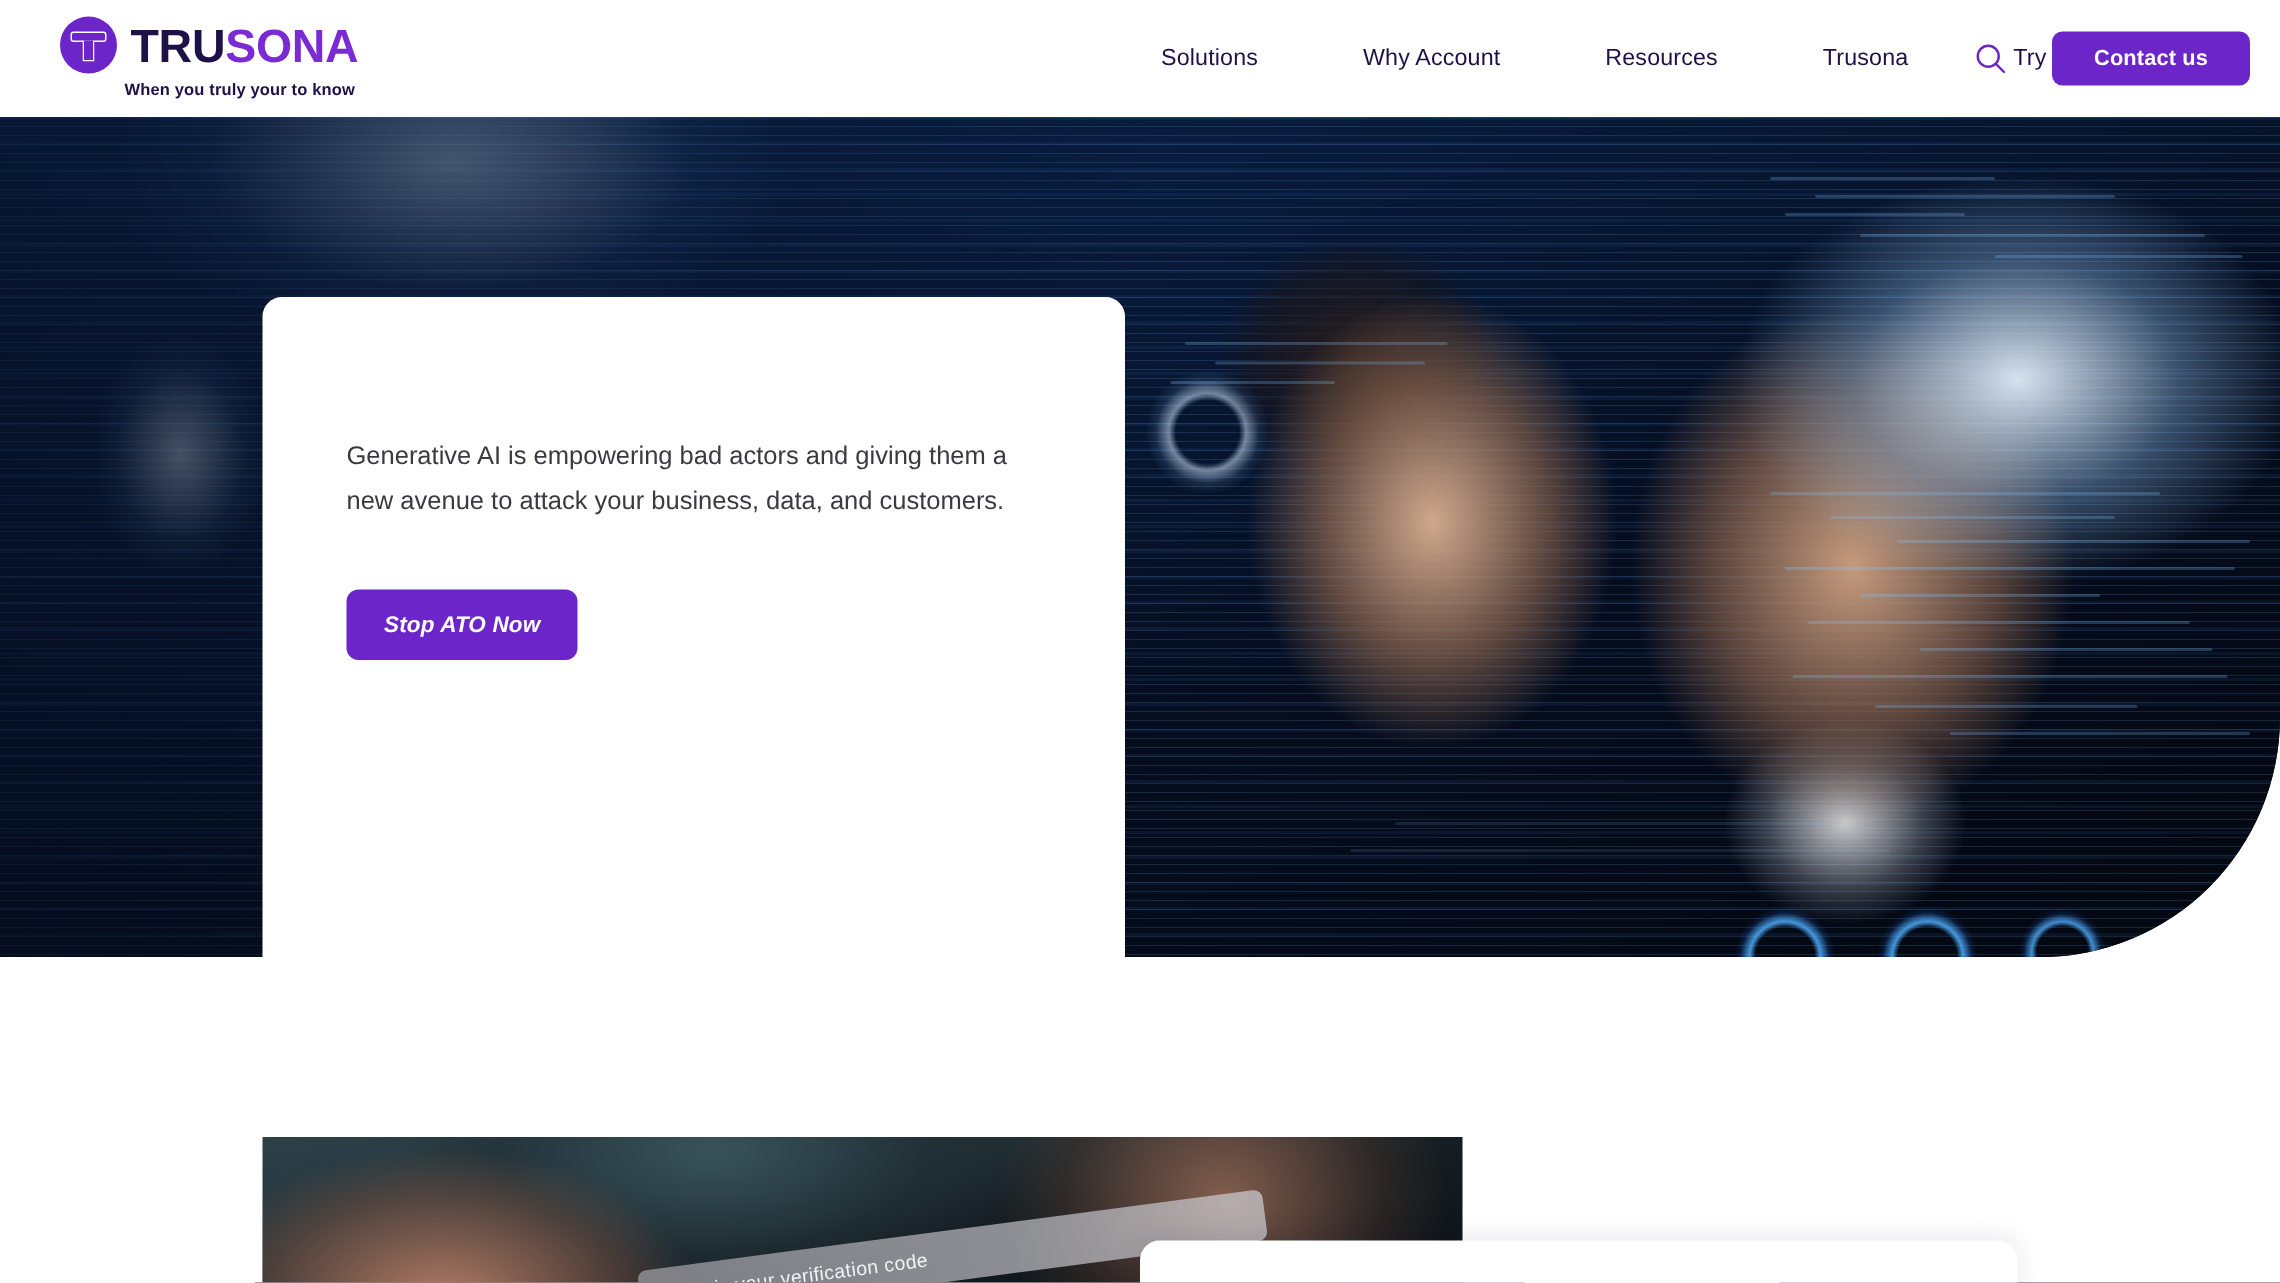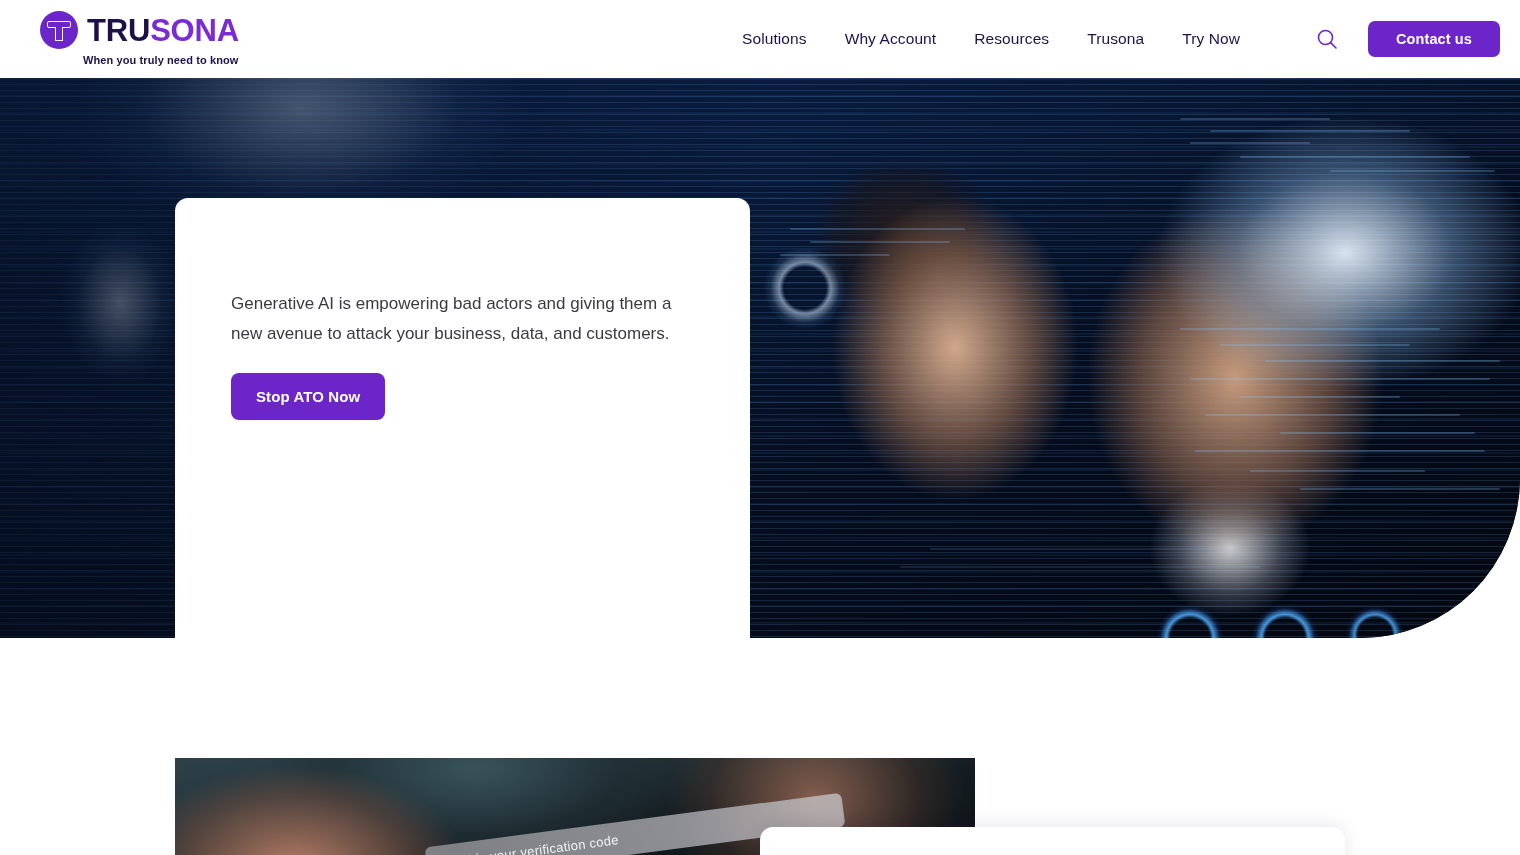--- a/index.html
+++ b/index.html
@@ -92,20 +92,21 @@
     gap: 0;
   }
   .nav-item {
     font-size: 15.5px;
     color: #1E1148;
     padding: 0 0;
     margin-right: 38px;
     cursor: pointer;
     white-space: nowrap;
     letter-spacing: 0.1px;
+    margin-left: 32px;
   }
   .nav-item:last-child { margin-right: 0; }
 
   .search-btn {
     position: absolute;
     left: 1313px;
     top: 25px;
     width: 28px; height: 28px;
     cursor: pointer;
     display: flex;
@@ -209,32 +210,33 @@
     letter-spacing: -0.4px;
   }
   .hero-sub {
     margin-top: 33px;
     font-size: 17px;
     color: #3a3a42;
     line-height: 1.77;
     max-width: 470px;
   }
   .hero-cta {
-    margin-top: 24px;
+    margin-top: 44px;
     display: inline-block;
     background: #6B25C9;
     color: #ffffff;
     border: none;
     border-radius: 8px;
     padding: 15px 25px;
     font-size: 15px;
     font-weight: 700;
     font-family: "Liberation Sans", sans-serif;
     cursor: pointer;
     letter-spacing: 0.1px;
+    font-style: italic;
   }
 
   
   .section2 { position: absolute; top: 638px; left: 0; width: 1520px; height: 217px; background: #ffffff; }
 
   .s2-photo {
     position: absolute;
     left: 175px;
     top: 120px;
     width: 800px;
@@ -283,21 +285,21 @@
 <div class="header">
 
   <div class="logo-wrap">
     <div class="logo-row">
       <div class="logo-mark">
         <div class="pillar-top"></div>
         <div class="pillar-stem"></div>
       </div>
       <div class="logo-text"><span class="tru">TRU</span><span class="sona">SONA</span></div>
     </div>
-    <div class="logo-tag">When you truly need to know</div>
+    <div class="logo-tag">When you truly your to know</div>
   </div>
 
   <nav class="nav">
     <div class="nav-item">Solutions</div>
     <div class="nav-item">Why Account</div>
     <div class="nav-item">Resources</div>
     <div class="nav-item">Trusona</div>
     <div class="nav-item">Try Now</div>
   </nav>
 

